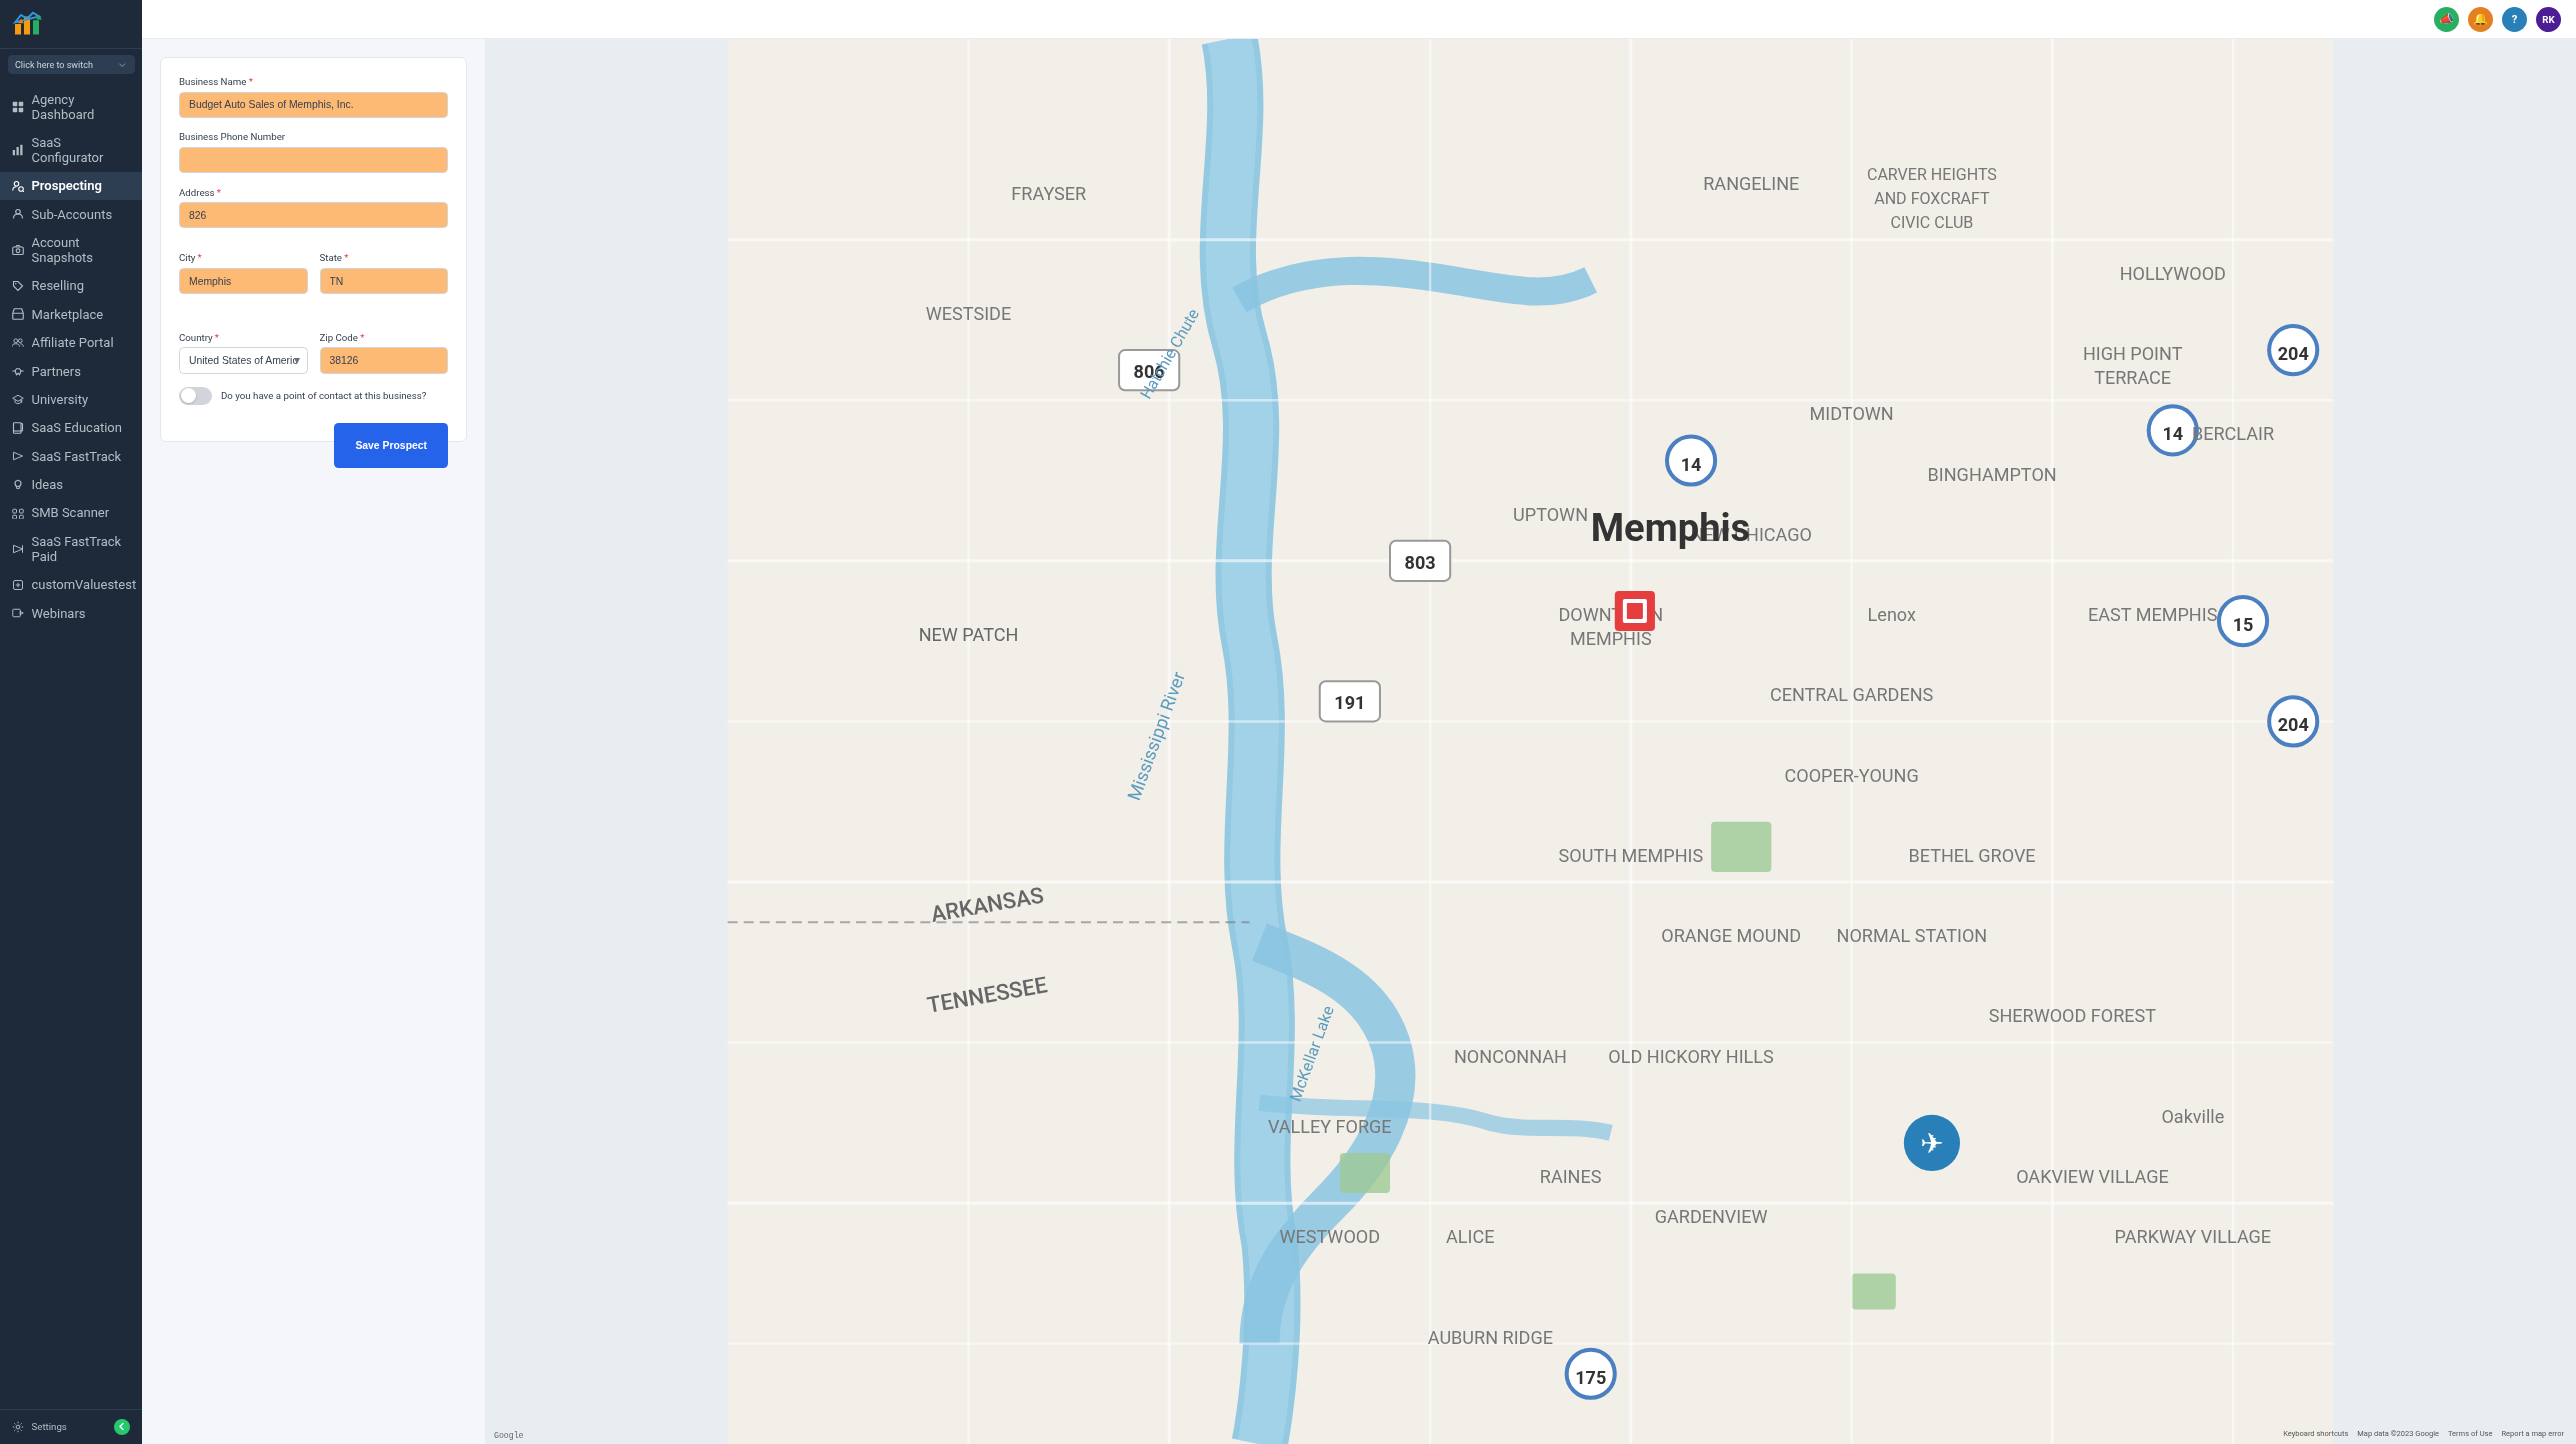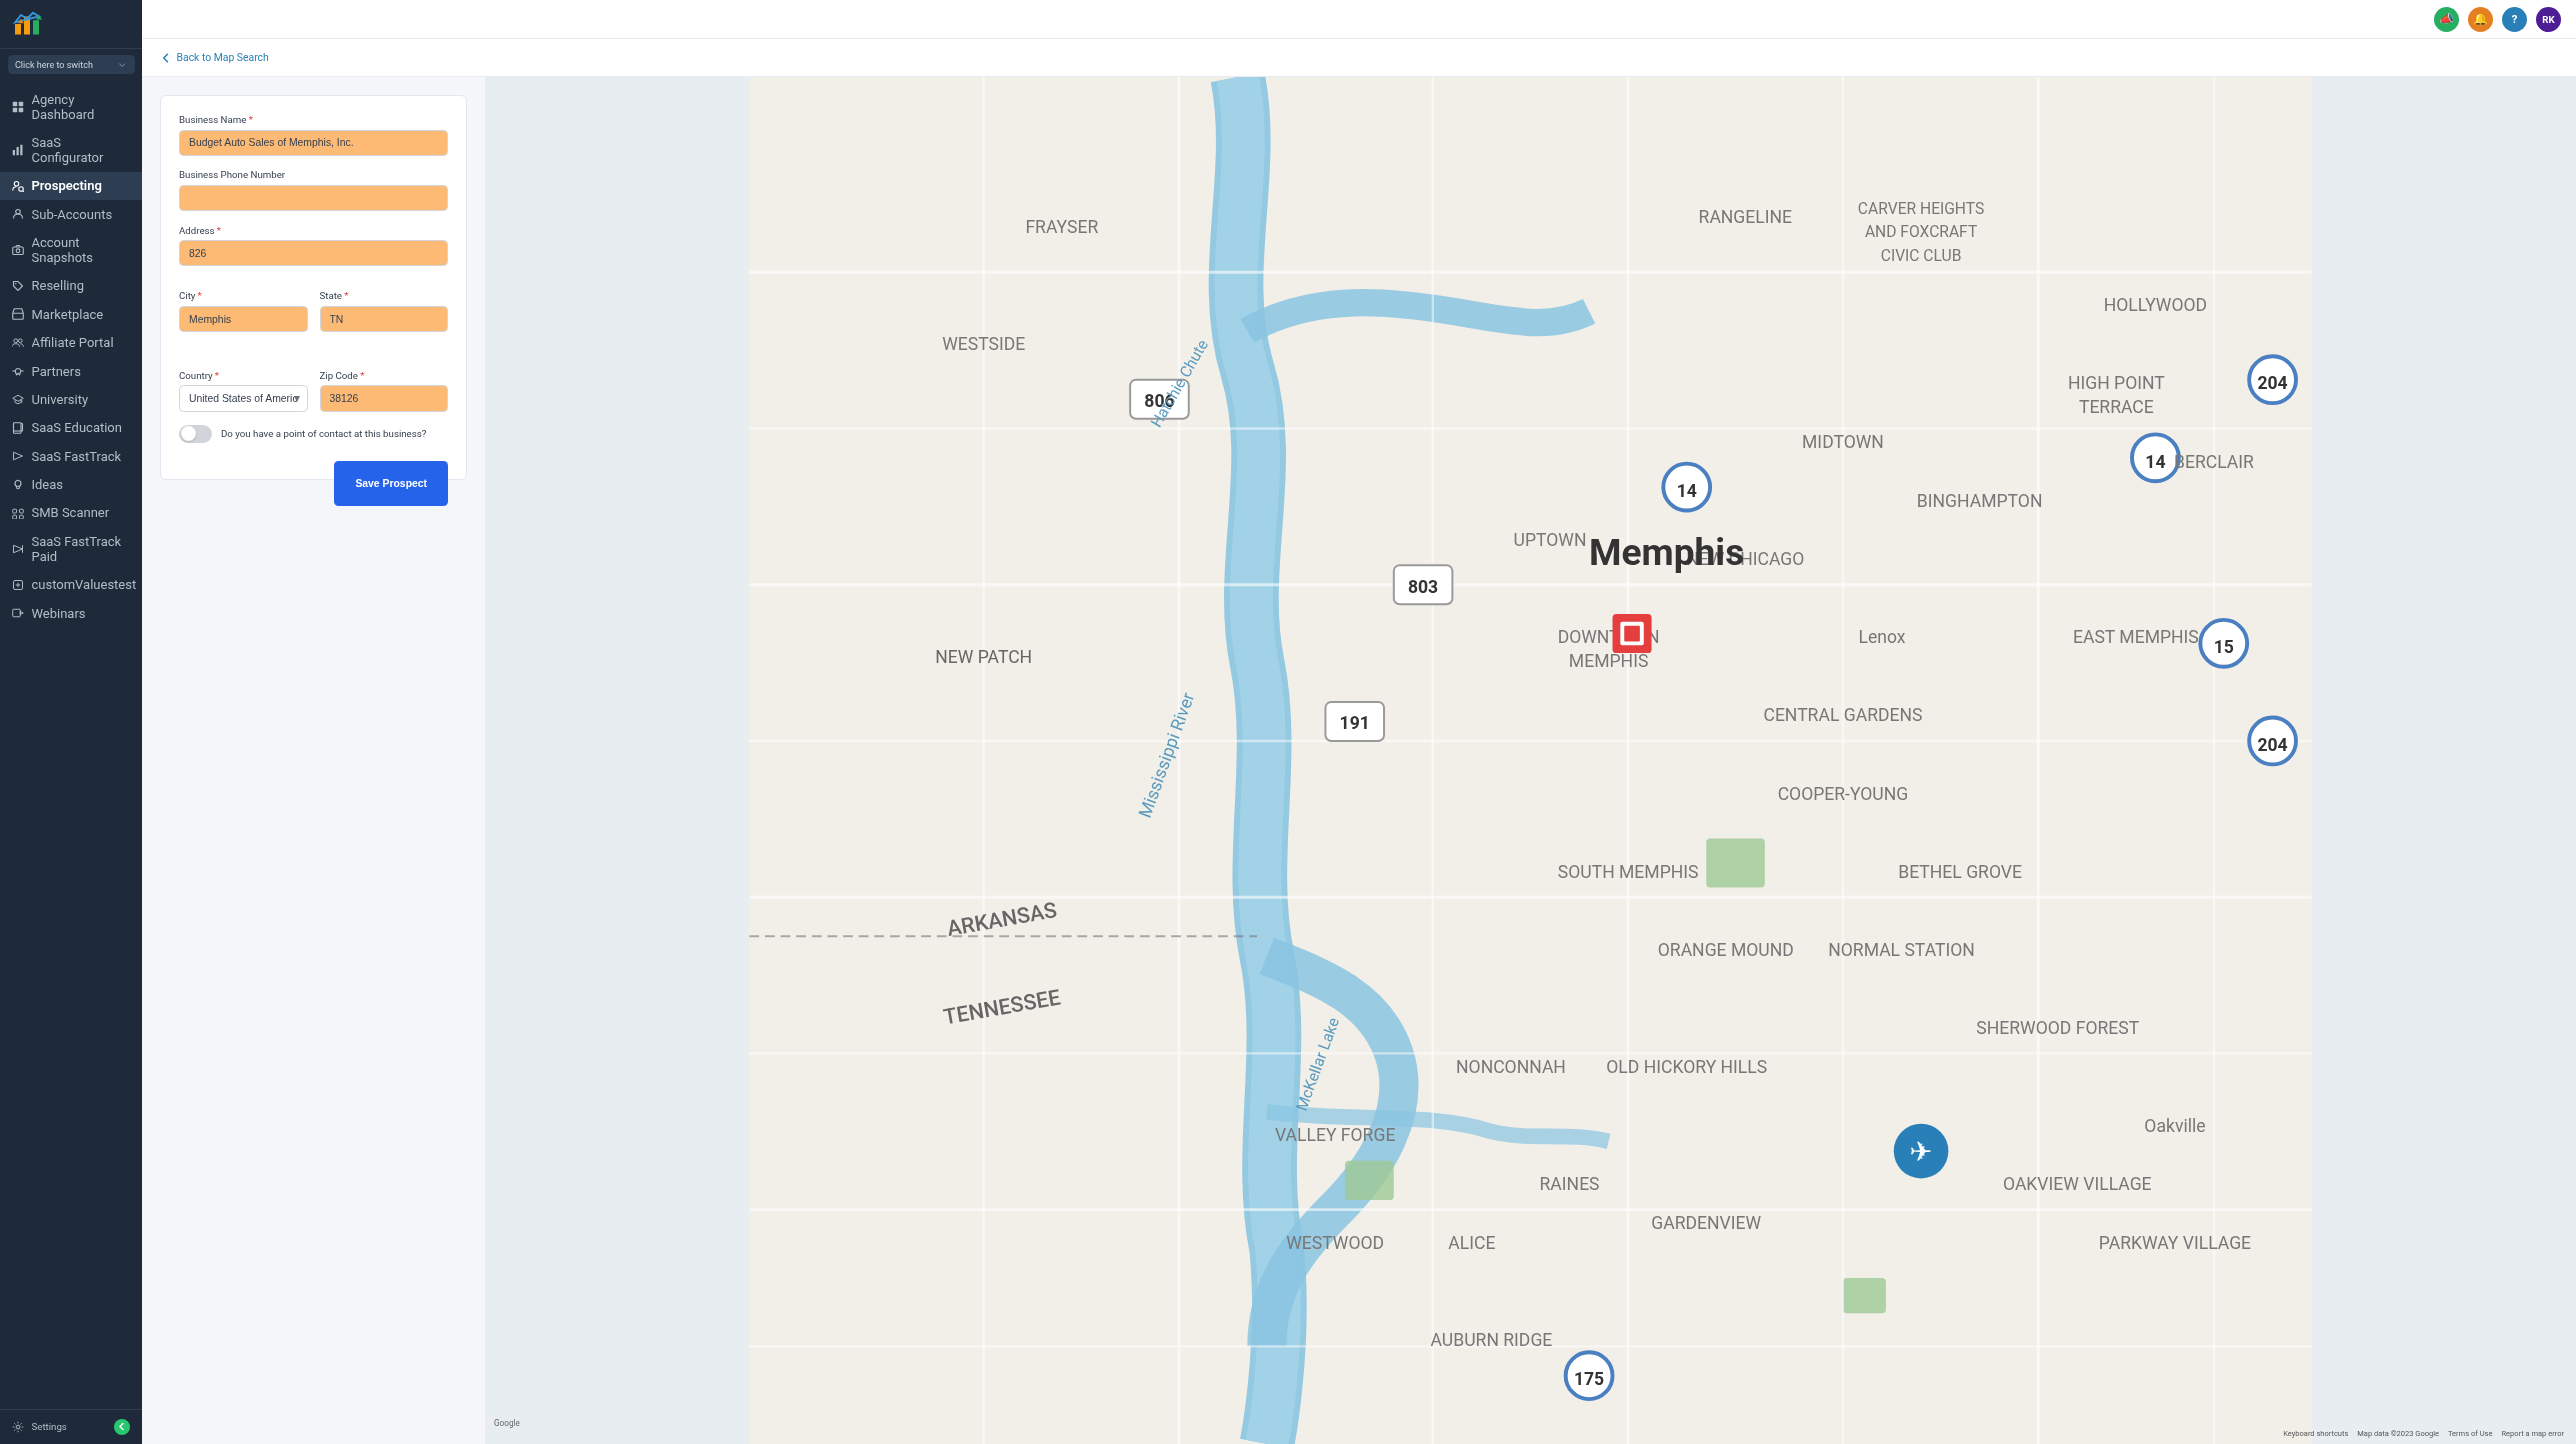--- a/index.html
+++ b/index.html
@@ -263,24 +263,25 @@
       background: #e8edf2;
       position: relative;
       overflow: hidden;
     }
     .map-svg {
       width: 100%;
       height: 100%;
     }
     .map-watermark {
       position: absolute;
-      bottom: 16px;
+      bottom: 4px;
       left: 9px;
       font-size: 8.2px;
       color: #666;
+      font-family: Liberation Mono, monospace;
     }
     .map-copyright {
       position: absolute;
       bottom: 6px;
       right: 12px;
       font-size: 7.5px;
       color: #555;
       display: flex;
       gap: 9px;
     }
@@ -482,28 +483,20 @@
 
   <header id="topbar">
     <div class="topbar-icon green">📣</div>
     <div class="topbar-icon orange">🔔</div>
     <div class="topbar-icon blue" style="font-weight:700; font-size:11.2px;">?</div>
     <div class="topbar-icon avatar">RK</div>
   </header>
 
   <div id="content">
 
-    <div id="back-bar">
-      <a class="back-link" href="#">
-        <svg viewBox="0 0 16 16">
-            <path d="M10 3L5 8l5 5" stroke="#2980b9" stroke-width="2" fill="none" stroke-linecap="round"></path>
-          </svg>
-        <span>Back to Map Search</span>
-      </a>
-    </div>
 
     <div id="content-body">
 
       <div id="form-panel">
         <div class="form-card">
 
           <div class="form-group">
             <label class="form-label">
               <span>Business Name</span>
               <span class="required">*</span>

